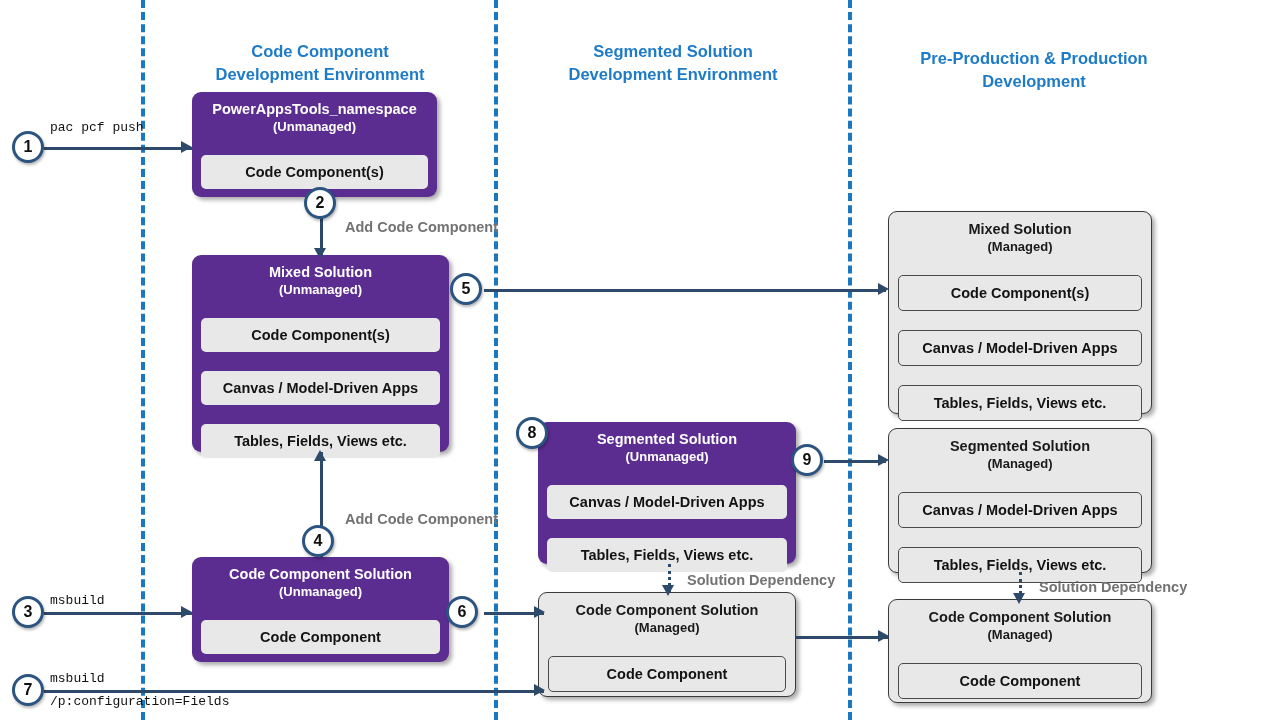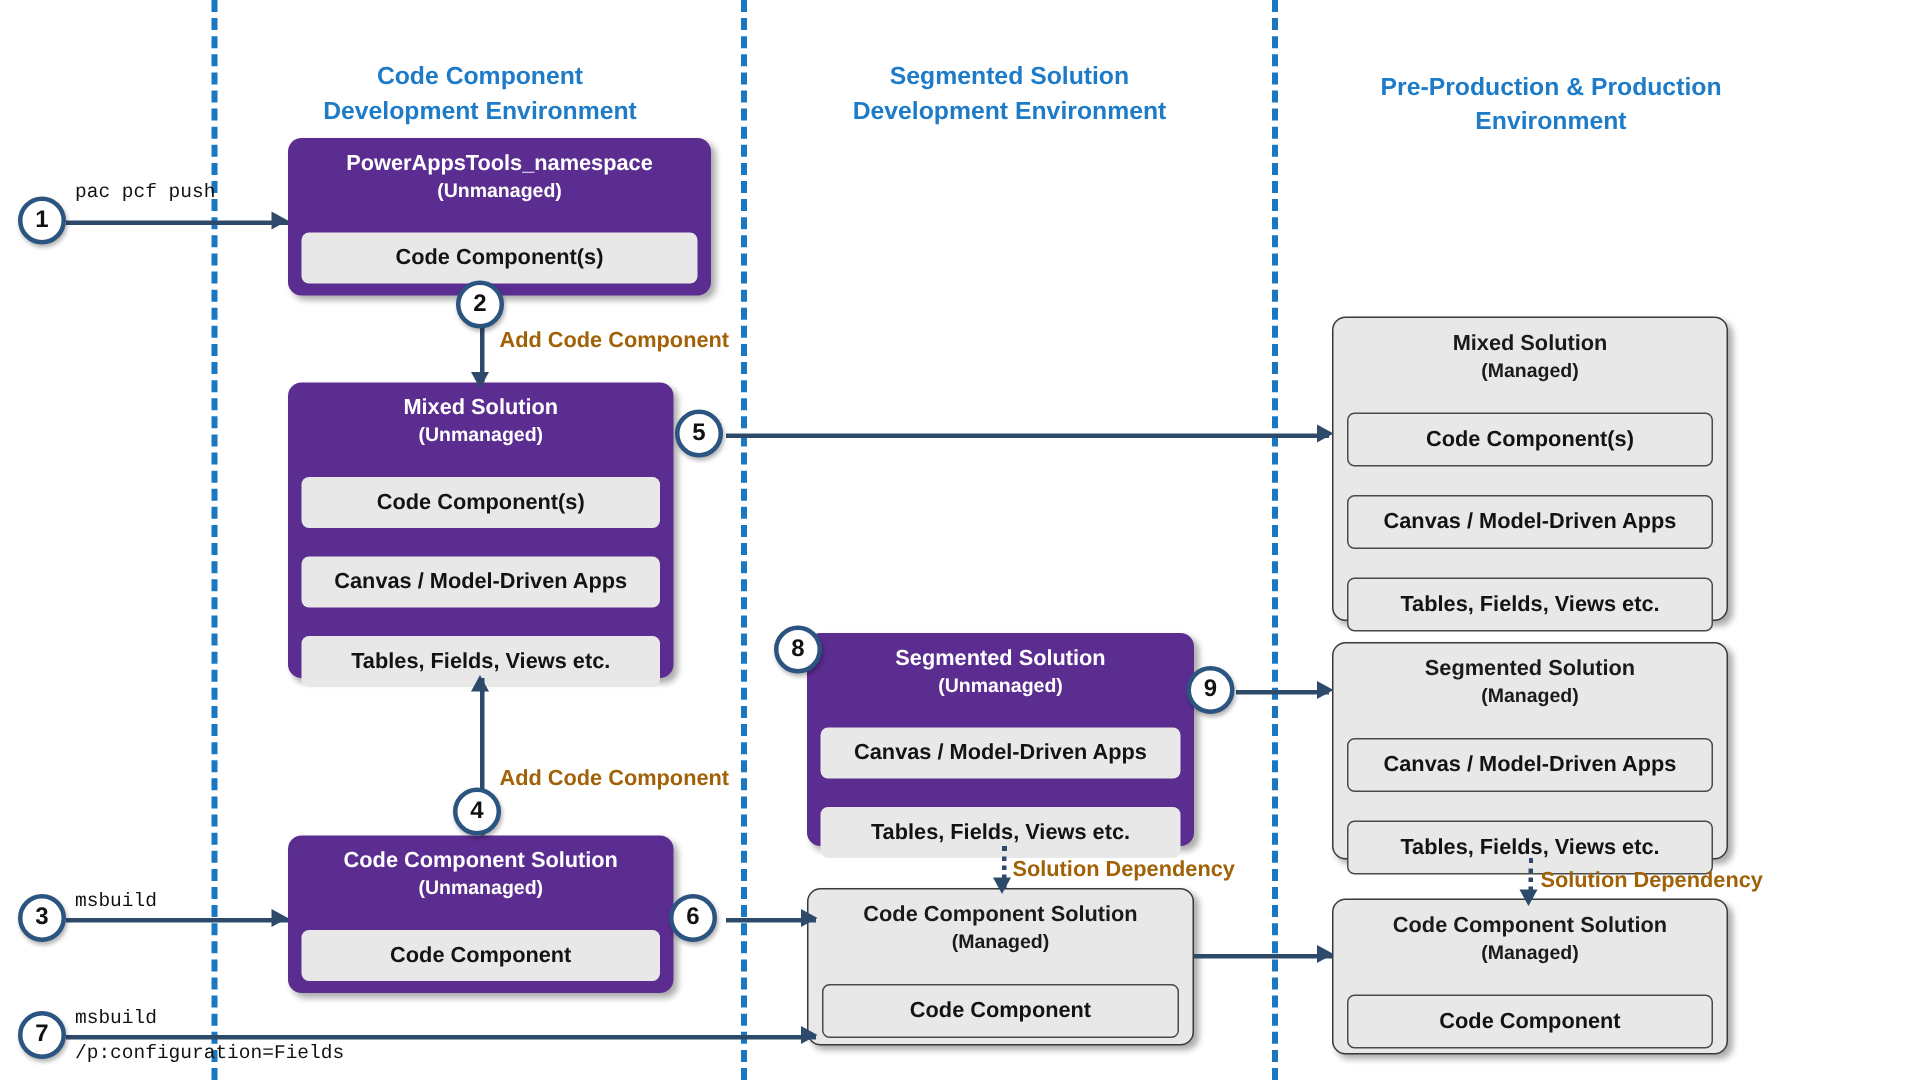--- a/index.html
+++ b/index.html
@@ -67,22 +67,22 @@
     border-bottom:11px solid #2E4A6B;
   }
   .arrow-d{
     position:absolute;width:0;height:0;z-index:6;
     border-left:6.5px solid transparent;border-right:6.5px solid transparent;
     border-top:11px solid #2E4A6B;
   }
 
   
   .edge-label{
-    position:absolute;color:#a16207;font-weight:bold;font-size:14.5px;
-    white-space:nowrap;z-index:30;
+    position:absolute;color:#737373;font-weight:bold;font-size:14.5px;
+    white-space:nowrap;z-index:30;margin-left:12px;
   }
   .cmd{
     position:absolute;color:#111111;font-size:13px;white-space:nowrap;
     font-family:"Liberation Mono","DejaVu Sans Mono",monospace;z-index:30;
     line-height:19px;
   }
 </style>
 </head>
 <body>
 
@@ -91,21 +91,21 @@
   <div class="col-title" style="left:186px;top:40px;width:268px;">
     <div>Code Component</div>
     <div>Development Environment</div>
   </div>
   <div class="col-title" style="left:538px;top:40px;width:270px;">
     <div>Segmented Solution</div>
     <div>Development Environment</div>
   </div>
   <div class="col-title" style="left:888px;top:47px;width:292px;">
     <div>Pre-Production &amp; Production</div>
-    <div>Environment</div>
+    <div>Development</div>
   </div>
 
   <div class="divider" style="left:141px;"></div>
   <div class="divider" style="left:494px;"></div>
   <div class="divider" style="left:848px;"></div>
 
   <div class="hline" style="left:44px;top:147px;width:148px;"></div>
   <div class="arrow-r" style="left:181px;top:141px;"></div>
 
   <div class="vline" style="left:320px;top:190px;height:65px;"></div>
@@ -131,21 +131,21 @@
 
   <div class="hline" style="left:796px;top:636px;width:92px;"></div>
   <div class="arrow-r" style="left:878px;top:630px;"></div>
 
   <div class="vdot" style="left:668px;top:564px;height:28px;"></div>
   <div class="arrow-d" style="left:662px;top:585px;"></div>
 
   <div class="vdot" style="left:1019px;top:572px;height:28px;"></div>
   <div class="arrow-d" style="left:1013px;top:593px;"></div>
 
-  <div class="solbox purple" style="left:192px;top:92px;width:282px;height:105px;">
+  <div class="solbox purple" style="left:192px;top:92px;width:245px;height:105px;">
     <div class="sol-head">
       <span>PowerAppsTools_namespace</span>
       <span class="sub">(Unmanaged)</span>
     </div>
     <div class="item">Code Component(s)</div>
   </div>
 
   <div class="solbox purple" style="left:192px;top:255px;width:257px;height:197px;">
     <div class="sol-head">
       <span>Mixed Solution</span>

